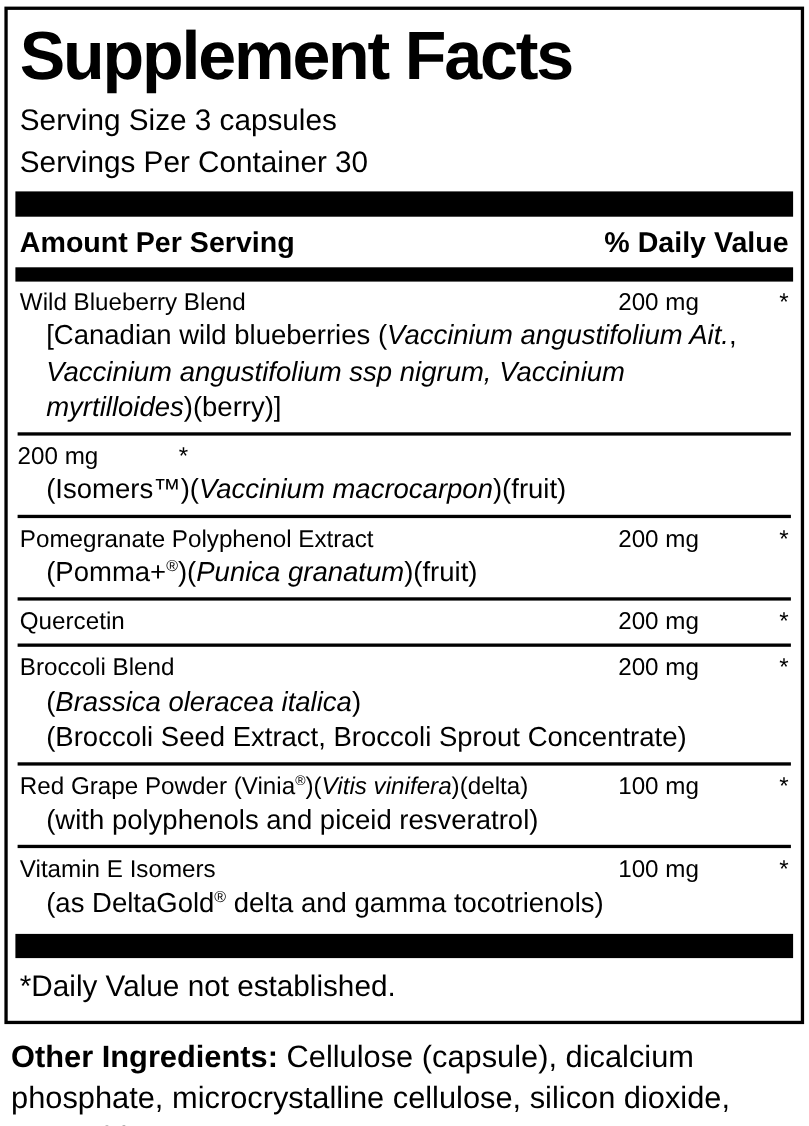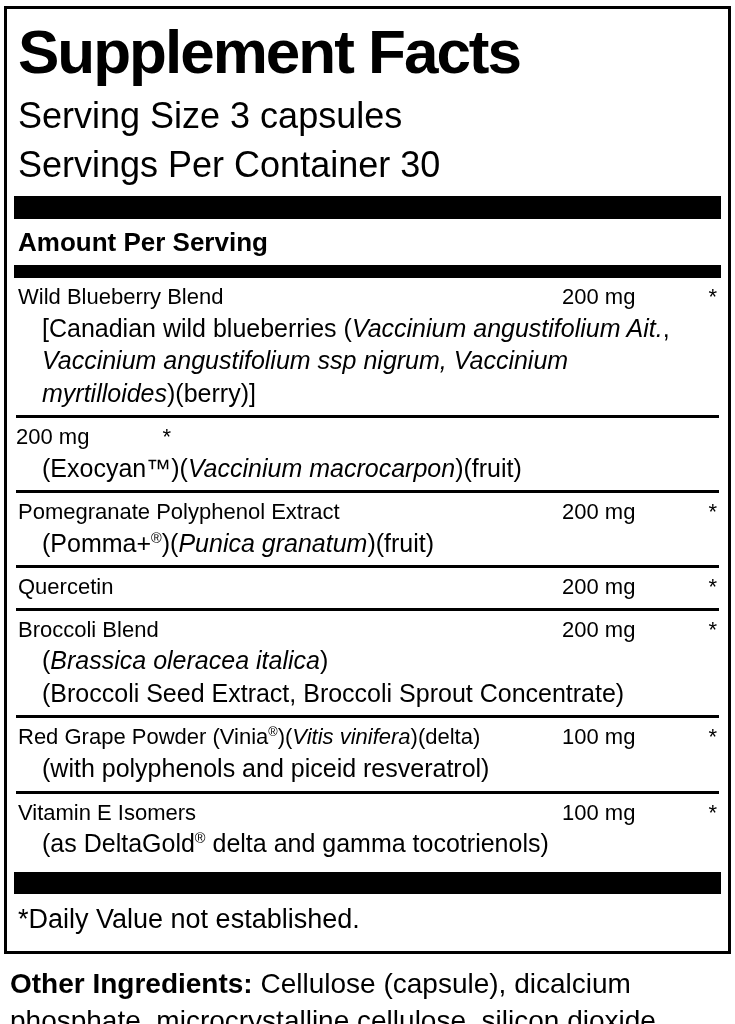--- a/index.html
+++ b/index.html
@@ -28,21 +28,21 @@
   }
   .title {
     font-size: 62px;
     font-weight: bold;
     letter-spacing: -2px;
     line-height: 1.0;
     margin: 12px 0 10px 2px;
     white-space: nowrap;
   }
   .serving-line {
-    font-size: 36px;
+    font-size: 27px;
     line-height: 1.25;
     margin: 4px 0 4px 2px;
   }
   .bar {
     background: #000000;
     margin: 0 -2px;
   }
   .bar.thick { height: 23px; margin-top: 9px; }
   .bar.mid   { height: 13px; }
   .bar.bottom{ height: 22px; margin-top: 6px; }
@@ -95,41 +95,42 @@
 <div class="page">
   <div class="panel">
     <div class="title">Supplement Facts</div>
     <div class="serving-line">Serving Size 3 capsules</div>
     <div class="serving-line">Servings Per Container 30</div>
 
     <div class="bar thick"></div>
 
     <div class="col-header">
       <span>Amount Per Serving</span>
+      <span>% Daily Value</span>
     </div>
 
     <div class="bar mid"></div>
 
     <div class="rows" id="rows">
         <div class="row">
           <div class="row-top">
             <span class="name"><span>Wild Blueberry Blend</span></span>
             <span class="amount">200 mg</span>
             <span class="dv">*</span>
           </div>
           <div class="sub"><span>[Canadian wild blueberries (</span><span class="seg-i">Vaccinium angustifolium Ait.</span><span>,</span></div>
           <div class="sub"><span class="seg-i">Vaccinium angustifolium ssp nigrum,</span><span> </span><span class="seg-i">Vaccinium</span></div>
           <div class="sub"><span class="seg-i">myrtilloides</span><span>)(berry)]</span></div>
         </div>
         <div class="row">
           <div class="row-top">
             <span class="amount">200 mg</span>
             <span class="dv">*</span>
           </div>
-          <div class="sub"><span>(Exocyan™)(</span><span class="seg-i">Vaccinium macrocarpon</span><span>)(fruit)</span></div>
+          <div class="sub"><span>(Isomers™)(</span><span class="seg-i">Vaccinium macrocarpon</span><span>)(fruit)</span></div>
         </div>
         <div class="row">
           <div class="row-top">
             <span class="name"><span>Pomegranate Polyphenol Extract</span></span>
             <span class="amount">200 mg</span>
             <span class="dv">*</span>
           </div>
           <div class="sub"><span>(Pomma+</span><span class="seg-sup">®</span><span>)(</span><span class="seg-i">Punica granatum</span><span>)(fruit)</span></div>
         </div>
         <div class="row">

